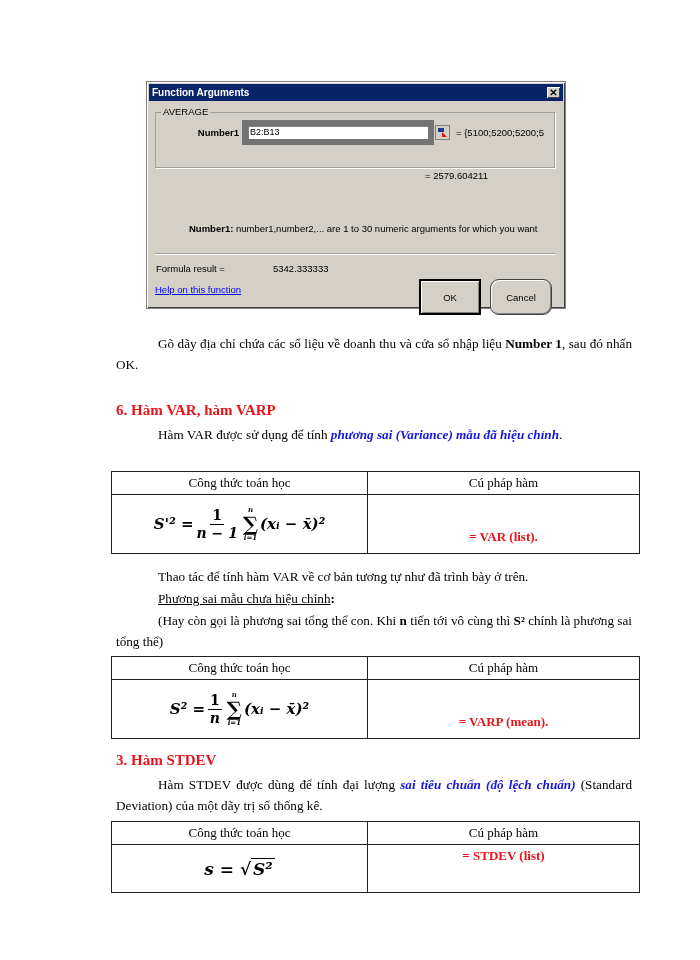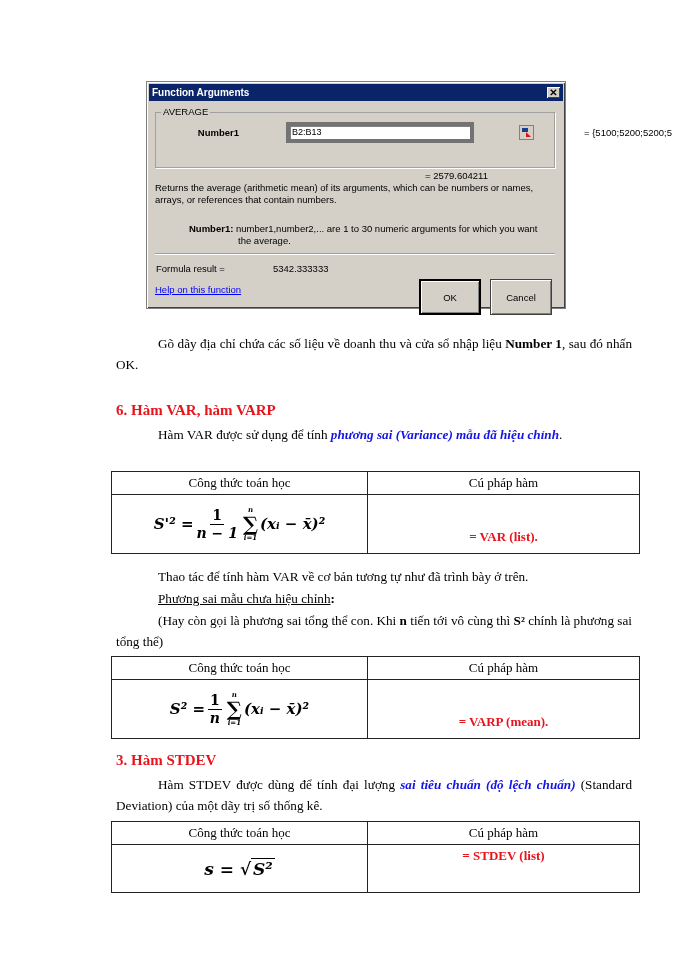--- a/index.html
+++ b/index.html
@@ -14,24 +14,24 @@
   .titlebar { height: 17px; margin: 2px 2px 0 2px; background: #0a246a;
               display: flex; align-items: center; justify-content: space-between; padding: 0 3px; }
   .titlebar .title { color: #fff; font-weight: bold; font-size: 10px; }
   .close-btn { width: 13px; height: 11px; background: #d4d0c8;
                box-shadow: inset 1px 1px 0 #fff, inset -1px -1px 0 #404040;
                display: flex; align-items: center; justify-content: center;
                font-size: 10px; font-weight: bold; line-height: 1; color: #000; }
   .group { position: absolute; left: 8px; top: 30px; width: 398px; height: 54px;
            border: 1px solid #a0a0a0; box-shadow: 1px 1px 0 #fff; }
   .group-label { position: absolute; left: 5px; top: -7px; background: #d4d0c8; padding: 0 2px; font-size: 9.5px; }
-  .arg-row { position: absolute; left: 0; height: 21px; display: flex; align-items: center; gap: 44px; }
+  .arg-row { position: absolute; left: 0; height: 21px; display: flex; align-items: center; }
   .arg-label { width: 83px; text-align: right; padding-right: 3px; font-size: 9.5px; }
   .arg-label.bold { font-weight: bold; }
-  .arg-input { width: 176px; height: 13px; background: #fff; border: 4px solid #737373;
+  .arg-input { width: 176px; height: 13px; background: #fff; border: 6px solid #737373;
                box-shadow: inset 1px 1px 0 #808080; font-size: 9px; padding: 0 2px; line-height: 13px;
                box-sizing: content-box; }
   .ref-btn { width: 13px; height: 13px; margin-left: 1px; background: #d4d0c8; border: 1px solid #808080;
              position: relative; }
   .ref-btn::before { content: ""; position: absolute; left: 2px; top: 2px; width: 6px; height: 4px; background: #1a3e8c; }
   .ref-btn::after { content: ""; position: absolute; left: 6px; top: 6px; width: 5px; height: 5px; background: #d01818;
                     clip-path: polygon(0 0, 100% 100%, 0 100%); }
   .arg-value { margin-left: 6px; font-size: 9.5px; white-space: nowrap; overflow: hidden; width: 100px; }
   .arg-value.hint { color: #ffffff; }
   .result-top { position: absolute; left: 278px; top: 88px; font-size: 9.5px; }
@@ -41,21 +41,21 @@
   .arg-desc .indent { padding-left: 49px; }
   .sep { position: absolute; left: 8px; top: 171px; width: 400px; height: 0;
          border-top: 1px solid #a0a0a0; border-bottom: 1px solid #fff; }
   .fr-label { position: absolute; left: 9px; top: 181px; font-size: 9.5px; }
   .fr-value { position: absolute; left: 126px; top: 181px; font-size: 9.5px; }
   .help-link { position: absolute; left: 8px; top: 202px; font-size: 9.5px; color: #0000ff; text-decoration: underline; }
   .btn { position: absolute; top: 197px; width: 62px; height: 36px; background: #d4d0c8;
          border: 1px solid #404040; box-shadow: inset 1px 1px 0 #fff, inset -1px -1px 0 #808080;
          display: flex; align-items: center; justify-content: center; font-size: 9.5px; box-sizing: border-box; }
   .btn.ok { left: 272px; border: 2px solid #000; }
-  .btn.cancel { left: 343px; }
+  .btn.cancel { left: 343px; border-radius: 9px; }
 
   
   .para { position: absolute; left: 116px; width: 516px; font-size: 13.2px; line-height: 21px; text-align: justify; }
   .indent1 { text-indent: 42px; }
   .h2 { position: absolute; left: 116px; font-size: 15px; font-weight: bold; color: #e8141c; }
   .blue-em { color: #1414e6; font-weight: bold; font-style: italic; }
   b.b { font-weight: bold; }
   .ul-bold { font-weight: normal; text-decoration: underline; }
 
   table.ft { position: absolute; left: 111px; width: 529px; border-collapse: collapse; font-size: 13px; }
@@ -87,24 +87,22 @@
     <span class="group-label">AVERAGE</span>
     <div class="arg-row" style="top:9px;">
       <span class="arg-label bold">Number1</span>
       <span class="arg-input">B2:B13</span>
       <span class="ref-btn"></span>
       <span class="arg-value">= {5100;5200;5200;5</span>
     </div>
   </div>
 
   <div class="result-top">= 2579.604211</div>
-  <div class="desc">Returns the average (arithmetic mean) of its arguments, which can be numbers or names, arrays, or references that contain numbers.</div>
   <div class="arg-desc">
     <div><span class="k">Number1:</span> <span>number1,number2,... are 1 to 30 numeric arguments for which you want</span></div>
-    <div class="indent">the average.</div>
   </div>
   <div class="sep"></div>
   <div class="fr-label">Formula result =</div>
   <div class="fr-value">5342.333333</div>
   <a class="help-link">Help on this function</a>
   <div class="btn ok">OK</div>
   <div class="btn cancel">Cancel</div>
 </div>
 
 <div class="para indent1" style="top:333px;">

